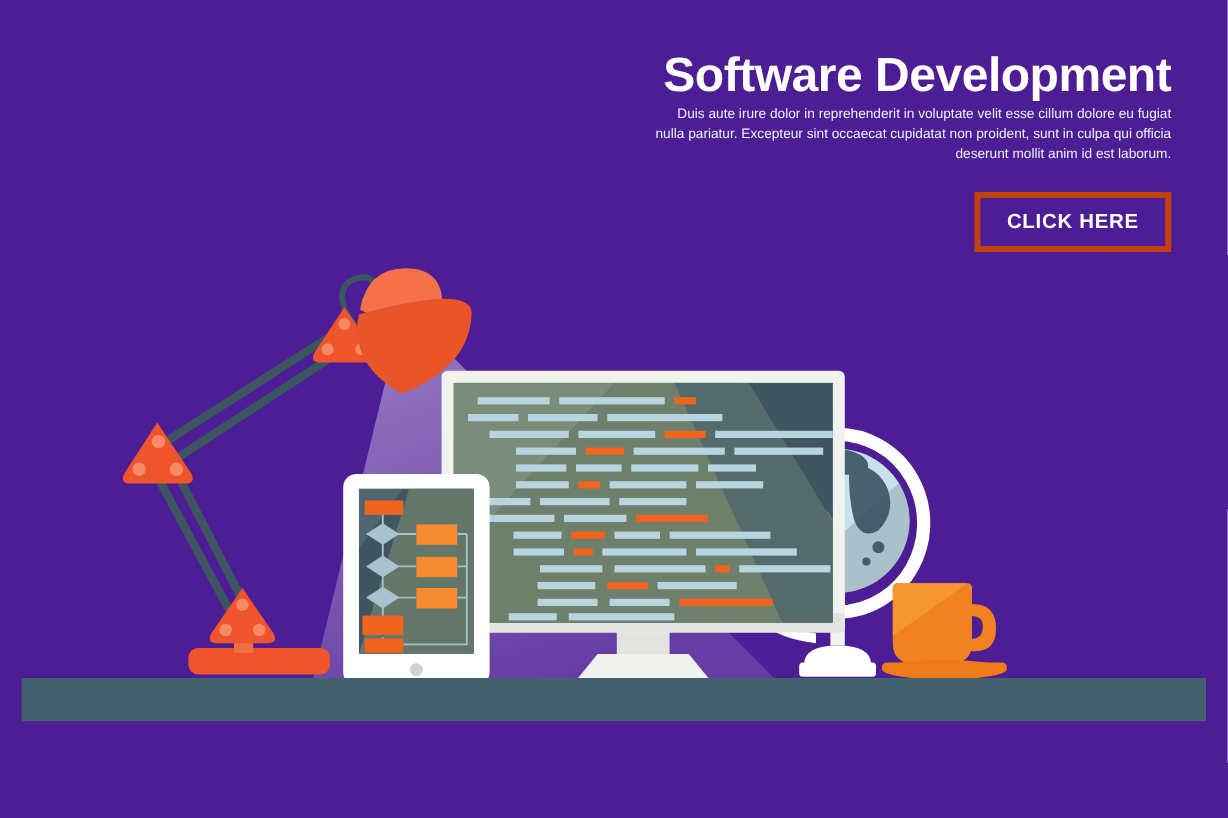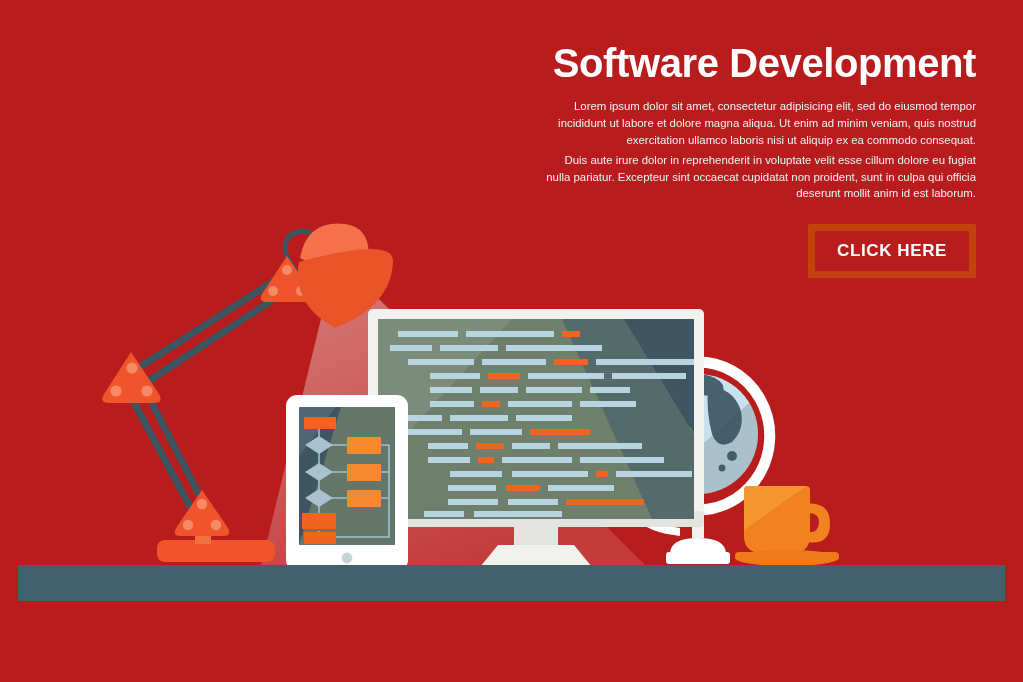--- a/index.html
+++ b/index.html
@@ -37,21 +37,21 @@
     line-height:1.48;
     color:#e8f3f8;
     text-align:right;
   }
   .para.second{ margin-top:3px; }
 
   .cta{
     display:inline-block;
     margin-top:22px;
     padding:11px 22px 12px 22px;
-    border:7px solid #c2410c;
+    border:5px solid #c2410c;
     color:#ffffff;
     font-size:17px;
     font-weight:bold;
     letter-spacing:0.6px;
     background:transparent;
     cursor:pointer;
     line-height:1;
   }
 
   
@@ -85,21 +85,21 @@
   .globe{ position:absolute; left:636px; top:358px; width:130px; height:212px; z-index:12; }
 
   
   .cup{ position:absolute; left:730px; top:478px; width:120px; height:92px; z-index:26; }
 
   svg{ display:block; overflow:visible; }
 </style>
 </head>
 <body>
 
-<div id="stage" style="background: #b91c1c;">
+<div id="stage" style="background: #4c1d95;">
 
   <div class="beam">
     <svg width="470" height="300" viewBox="0 0 470 300">
       <defs>
         <linearGradient id="beamgrad" x1="0" y1="0" x2="0.5" y2="1">
           <stop offset="0%" stop-color="#ffffff" stop-opacity="0.42"></stop>
           <stop offset="100%" stop-color="#ffffff" stop-opacity="0.14"></stop>
         </linearGradient>
       </defs>
       <polygon points="78,20 112,12 400,300 10,300" fill="url(#beamgrad)"></polygon>
@@ -338,18 +338,17 @@
 
       <path d="M 14 12 Q 14 8 18 8 L 76 8 L 14 52 Z" fill="#f79a34" opacity="0.85"></path>
 
       <ellipse cx="57" cy="80" rx="52" ry="8" fill="#ef7a1c"></ellipse>
       <rect x="5" y="74" width="104" height="8" rx="4" fill="#ef7a1c"></rect>
     </svg>
   </div>
 
   <div class="text-panel">
     <h1 class="headline">Software Development</h1>
-    <p class="para">Lorem ipsum dolor sit amet, consectetur adipisicing elit, sed do eiusmod tempor incididunt ut labore et dolore magna aliqua. Ut enim ad minim veniam, quis nostrud exercitation ullamco laboris nisi ut aliquip ex ea commodo consequat.</p>
     <p class="para second">Duis aute irure dolor in reprehenderit in voluptate velit esse cillum dolore eu fugiat nulla pariatur. Excepteur sint occaecat cupidatat non proident, sunt in culpa qui officia deserunt mollit anim id est laborum.</p>
     <button class="cta">CLICK HERE</button>
   </div>
 
 </div>
 
 </body></html>

